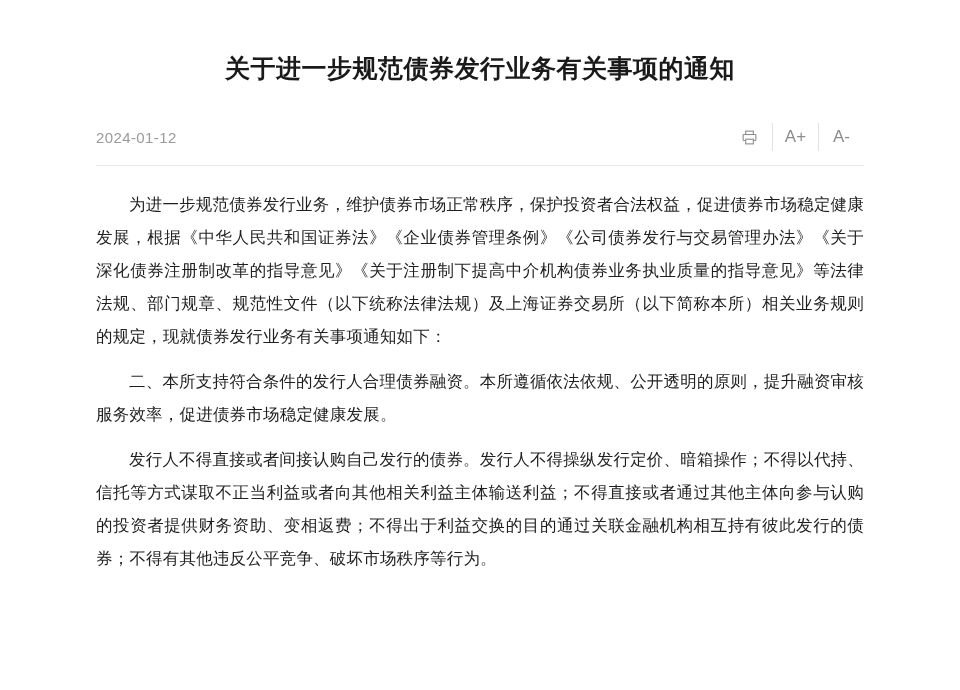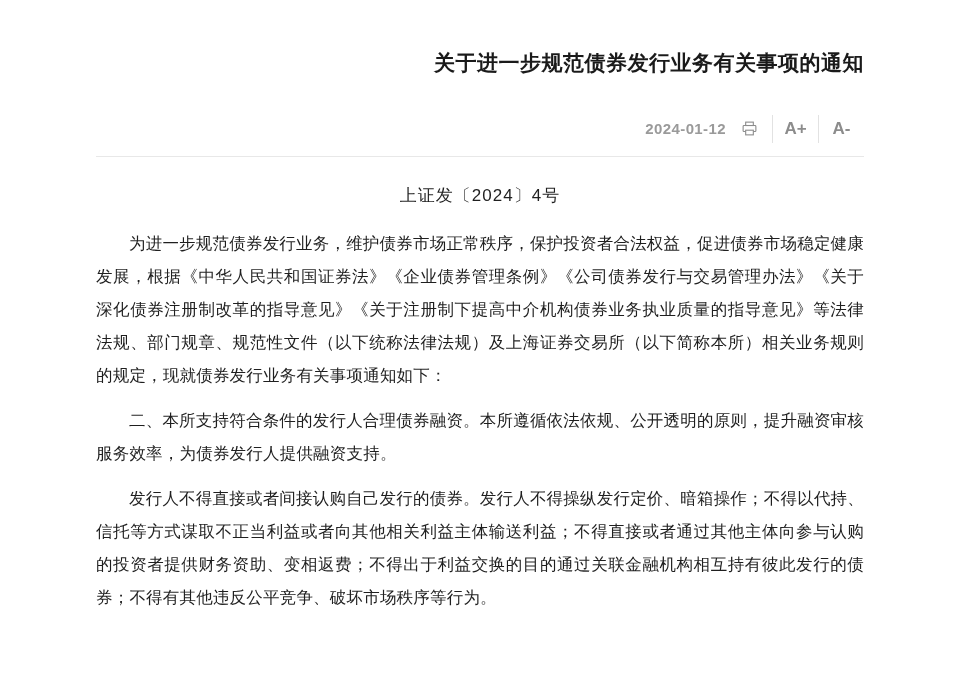--- a/index.html
+++ b/index.html
@@ -21,37 +21,36 @@
   .sheet {
     position: absolute;
     left: 0;
     top: 0;
     width: 960px;
     min-height: 690px;
     background: #ffffff;
     padding: 0 96px;
   }
   .doc-title {
-    text-align: right;
-    font-size: 21px;
+    text-align: center;
+    font-size: 25px;
     font-weight: bold;
     color: #1a1a1a;
     letter-spacing: 0.5px;
     padding-top: 34px;
     padding-bottom: 6px;
     line-height: 1.4;
   }
   .meta-bar {
     display: flex;
     align-items: center;
-    justify-content: flex-end;
+    justify-content: space-between;
     height: 56px;
     border-bottom: 1px solid #e8e8e8;
     margin-top: 18px;
-    font-weight: bold;
   }
   .meta-date {
     font-size: 15px;
     color: #9a9a9a;
     letter-spacing: 0.4px;
   }
   .meta-tools {
     display: flex;
     align-items: center;
     gap: 0px;
@@ -112,20 +111,19 @@
             <rect x="2.5" y="6.5" width="15" height="7" rx="1"></rect>
             <rect x="5.5" y="12" width="9" height="5.5" fill="#ffffff"></rect>
           </svg>
         </div>
         <div class="tool sep">A+</div>
         <div class="tool sep">A-</div>
       </div>
     </div>
 
     <div class="doc-body">
-      <div class="doc-number">上证发〔2024〕4号</div>
       <p class="para">为进一步规范债券发行业务，维护债券市场正常秩序，保护投资者合法权益，促进债券市场稳定健康发展，根据《中华人民共和国证券法》《企业债券管理条例》《公司债券发行与交易管理办法》《关于深化债券注册制改革的指导意见》《关于注册制下提高中介机构债券业务执业质量的指导意见》等法律法规、部门规章、规范性文件（以下统称法律法规）及上海证券交易所（以下简称本所）相关业务规则的规定，现就债券发行业务有关事项通知如下：</p>
-      <p class="para">二、本所支持符合条件的发行人合理债券融资。本所遵循依法依规、公开透明的原则，提升融资审核服务效率，为债券发行人提供融资支持。</p>
+      <p class="para">二、本所支持符合条件的发行人合理债券融资。本所遵循依法依规、公开透明的原则，提升融资审核服务效率，促进债券市场稳定健康发展。</p>
       <p class="para">发行人不得直接或者间接认购自己发行的债券。发行人不得操纵发行定价、暗箱操作；不得以代持、信托等方式谋取不正当利益或者向其他相关利益主体输送利益；不得直接或者通过其他主体向参与认购的投资者提供财务资助、变相返费；不得出于利益交换的目的通过关联金融机构相互持有彼此发行的债券；不得有其他违反公平竞争、破坏市场秩序等行为。</p>
     </div>
 
   </div>
 </div>
 
 </body></html>

